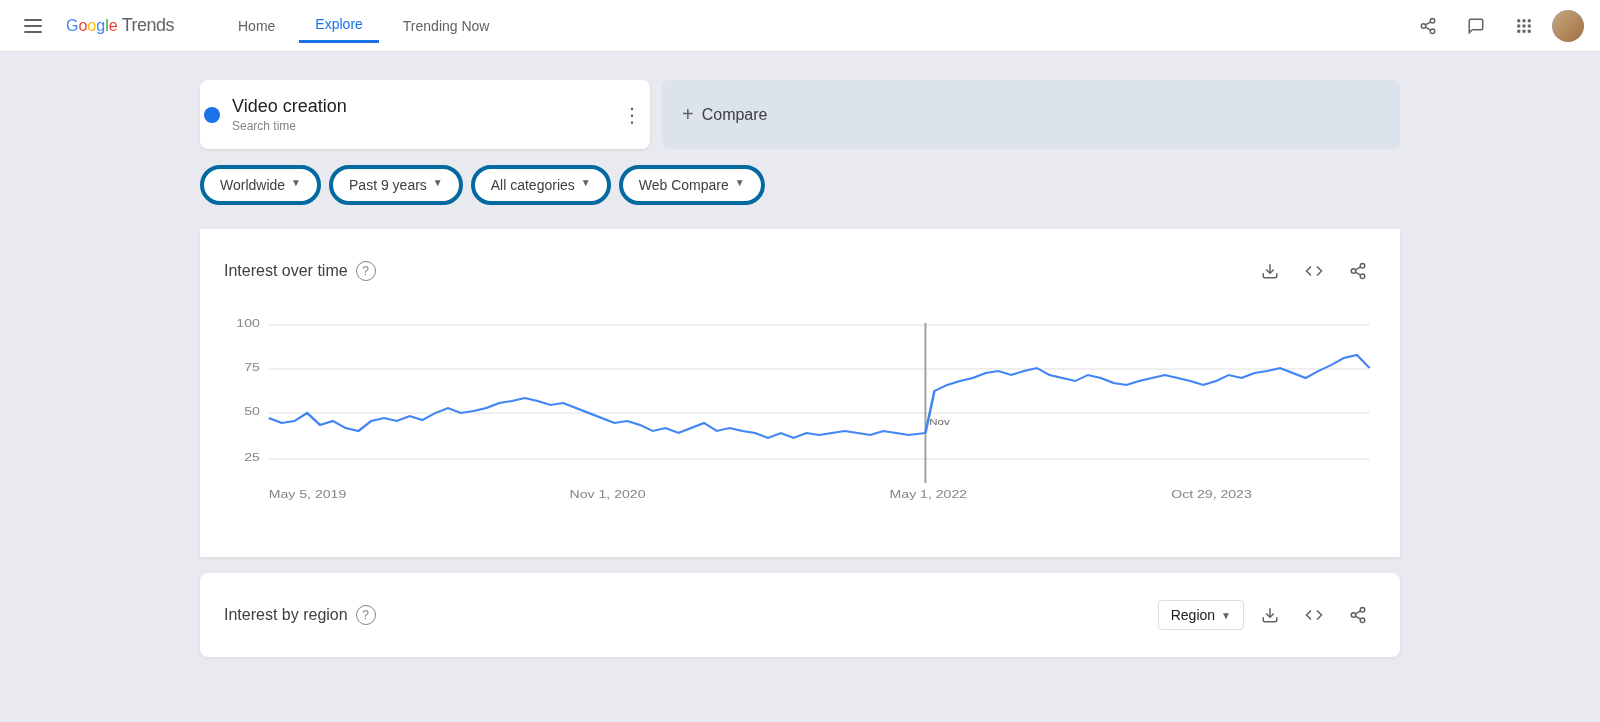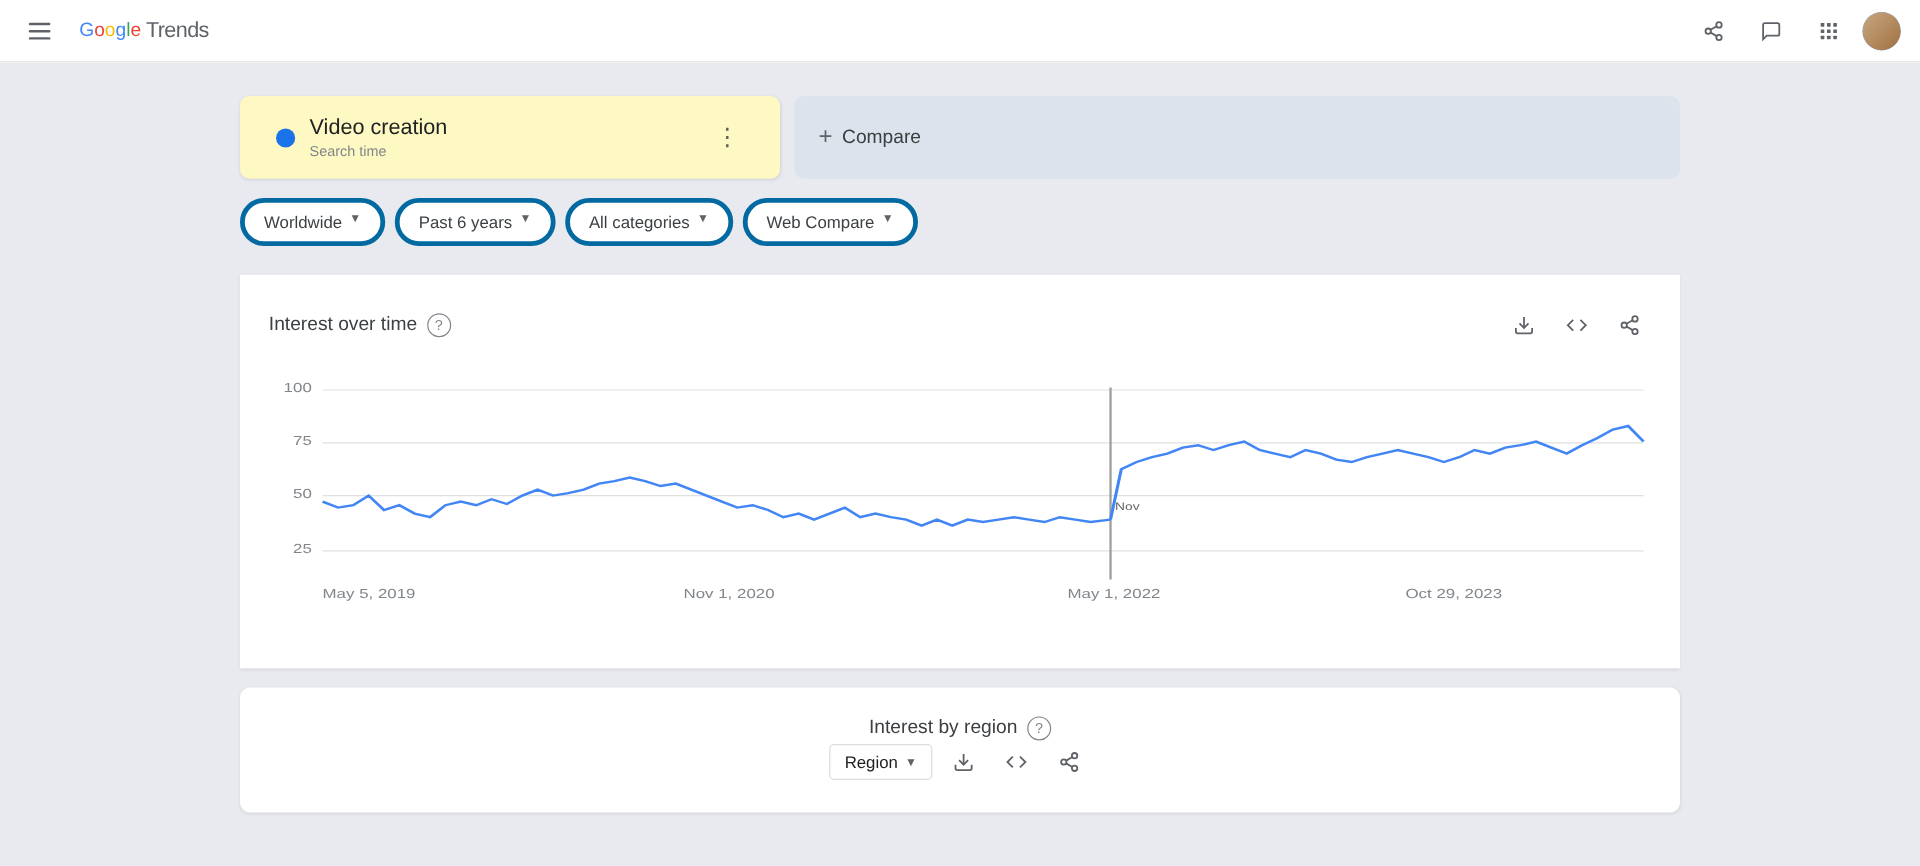--- a/index.html
+++ b/index.html
@@ -121,23 +121,23 @@
       min-height: calc(100vh - 56px);
     }
 
     
     .search-area {
       display: flex;
       gap: 12px;
       margin-bottom: 16px;
     }
     .search-term-box {
-      background: #fef9c3;
+      background: #ffffff;
       border-radius: 8px;
-      padding: 16px 30px;
+      padding: 16px 4px;
       flex: 0 0 450px;
       display: flex;
       align-items: center;
       gap: 12px;
       box-shadow: 0 1px 3px rgba(0,0,0,0.1);
     }
     .term-dot {
       width: 16px;
       height: 16px;
       border-radius: 50%;
@@ -268,21 +268,20 @@
     .region-card {
       background: #fff;
       border-radius: 8px;
       padding: 24px;
       box-shadow: 0 1px 3px rgba(0,0,0,0.08);
     }
     .region-header {
       display: flex;
       align-items: center;
       justify-content: space-between;
-      flex-direction: column;
     }
     .region-select {
       display: flex;
       align-items: center;
       gap: 6px;
       padding: 6px 12px;
       border: 1px solid #dadce0;
       border-radius: 4px;
       background: #fff;
       cursor: pointer;
@@ -310,20 +309,25 @@
           <span></span>
           <span></span>
       </div>
     </div>
     <a class="logo">
       <span>
         <span class="g-blue">G</span><span class="g-red">o</span><span class="g-yellow">o</span><span class="g-blue">g</span><span class="g-green">l</span><span class="g-red">e</span>
       </span>
       <span class="logo-trends">Trends</span>
     </a>
+    <nav class="nav-links">
+      <a class="nav-link">Home</a>
+      <a class="nav-link active">Explore</a>
+      <a class="nav-link">Trending Now</a>
+    </nav>
   </div>
   <div class="header-right">
     <div class="icon-btn">
       <svg width="18" height="18" viewBox="0 0 24 24" fill="none" stroke="#5f6368" stroke-width="2">
         <circle cx="18" cy="5" r="3"></circle>
           <circle cx="6" cy="12" r="3"></circle>
           <circle cx="18" cy="19" r="3"></circle>
         <line x1="8.59" y1="13.51" x2="15.42" y2="17.49"></line>
           <line x1="15.41" y1="6.51" x2="8.59" y2="10.49"></line>
       </svg>
@@ -368,21 +372,21 @@
       <span>Compare</span>
     </div>
   </div>
 
   <div class="filter-bar">
     <button class="filter-btn">
       <span>Worldwide</span>
       <span class="filter-arrow">▼</span>
     </button>
     <button class="filter-btn">
-      <span>Past 6 years</span>
+      <span>Past 9 years</span>
       <span class="filter-arrow">▼</span>
     </button>
     <button class="filter-btn">
       <span>All categories</span>
       <span class="filter-arrow">▼</span>
     </button>
     <button class="filter-btn">
       <span>Web Compare</span>
       <span class="filter-arrow">▼</span>
     </button>

